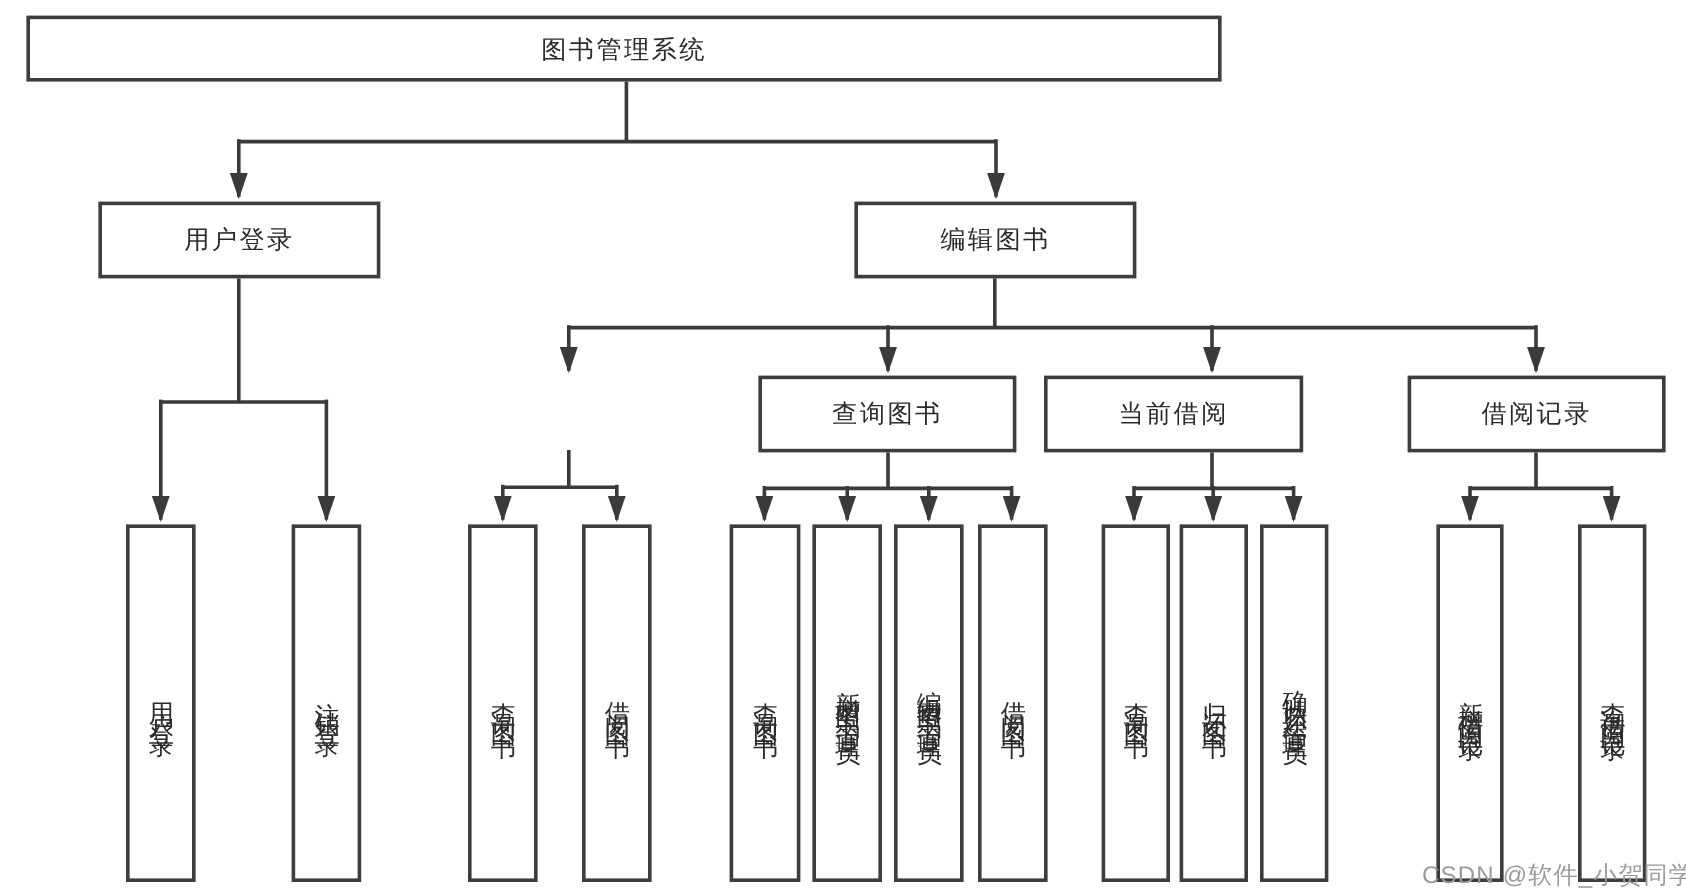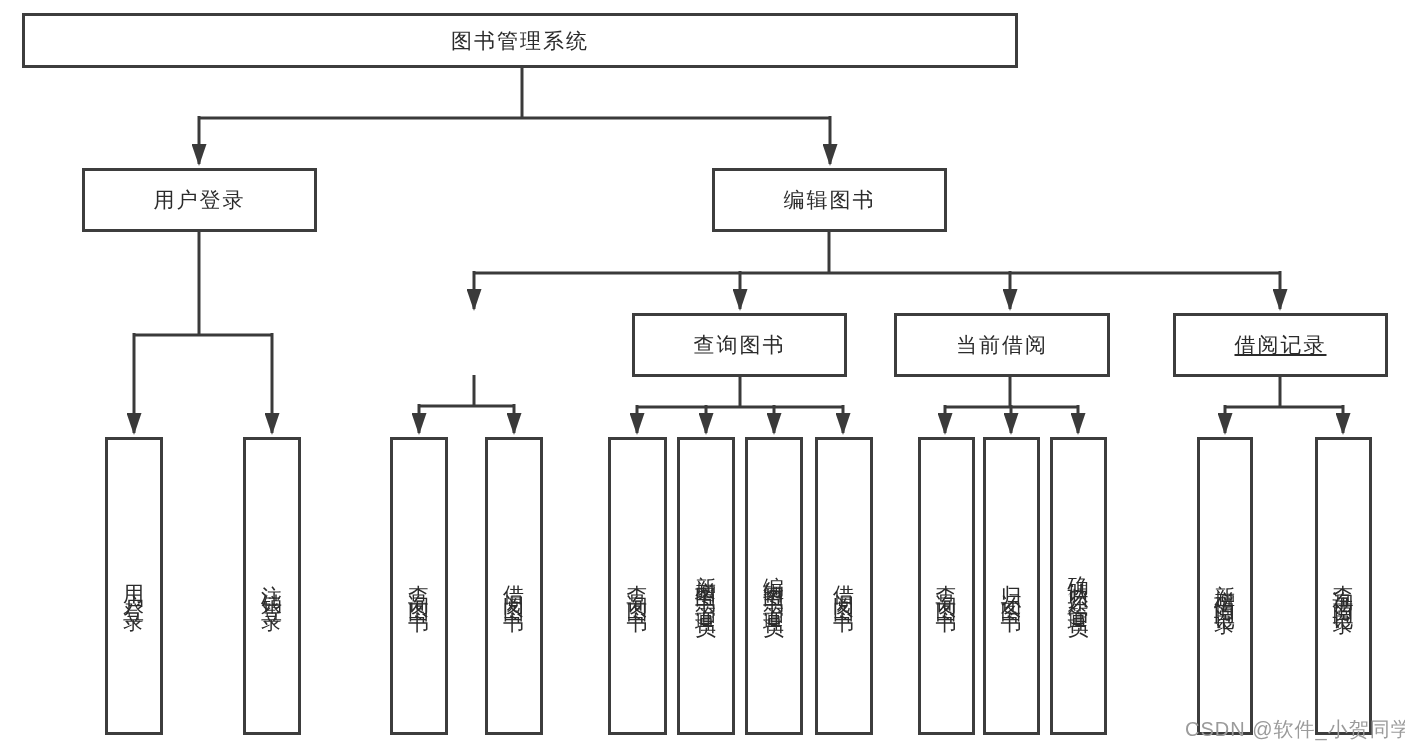--- a/index.html
+++ b/index.html
@@ -33,22 +33,22 @@
     font-size: 21px;
     letter-spacing: 2px;
     text-align: center;
     z-index: 2;
   }
   .node.root   { left: 22px;   top: 13px;  width: 996px; height: 55px; }
   .node.l2a    { left: 82px;   top: 168px; width: 235px; height: 64px; }
   .node.l2b    { left: 712px;  top: 168px; width: 235px; height: 64px; }
   .node.l3a    { left: 363px;  top: 313px; width: 222px; height: 64px; }
   .node.l3b    { left: 632px;  top: 313px; width: 215px; height: 64px; }
-  .node.l3c    { left: 894px;  top: 313px; width: 216px; height: 64px; }
-  .node.l3d    { left: 1173px; top: 313px; width: 215px; height: 64px; text-decoration: underline; }
+  .node.l3c    { left: 870px;  top: 313px; width: 216px; height: 64px; }
+  .node.l3d    { left: 1173px; top: 313px; width: 215px; height: 64px; }
 
   .leaf {
     position: absolute;
     top: 437px;
     height: 298px;
     width: 58px;
     box-sizing: border-box;
     border: 3px solid #3d3d3d;
     background: #ffffff;
     display: flex;

